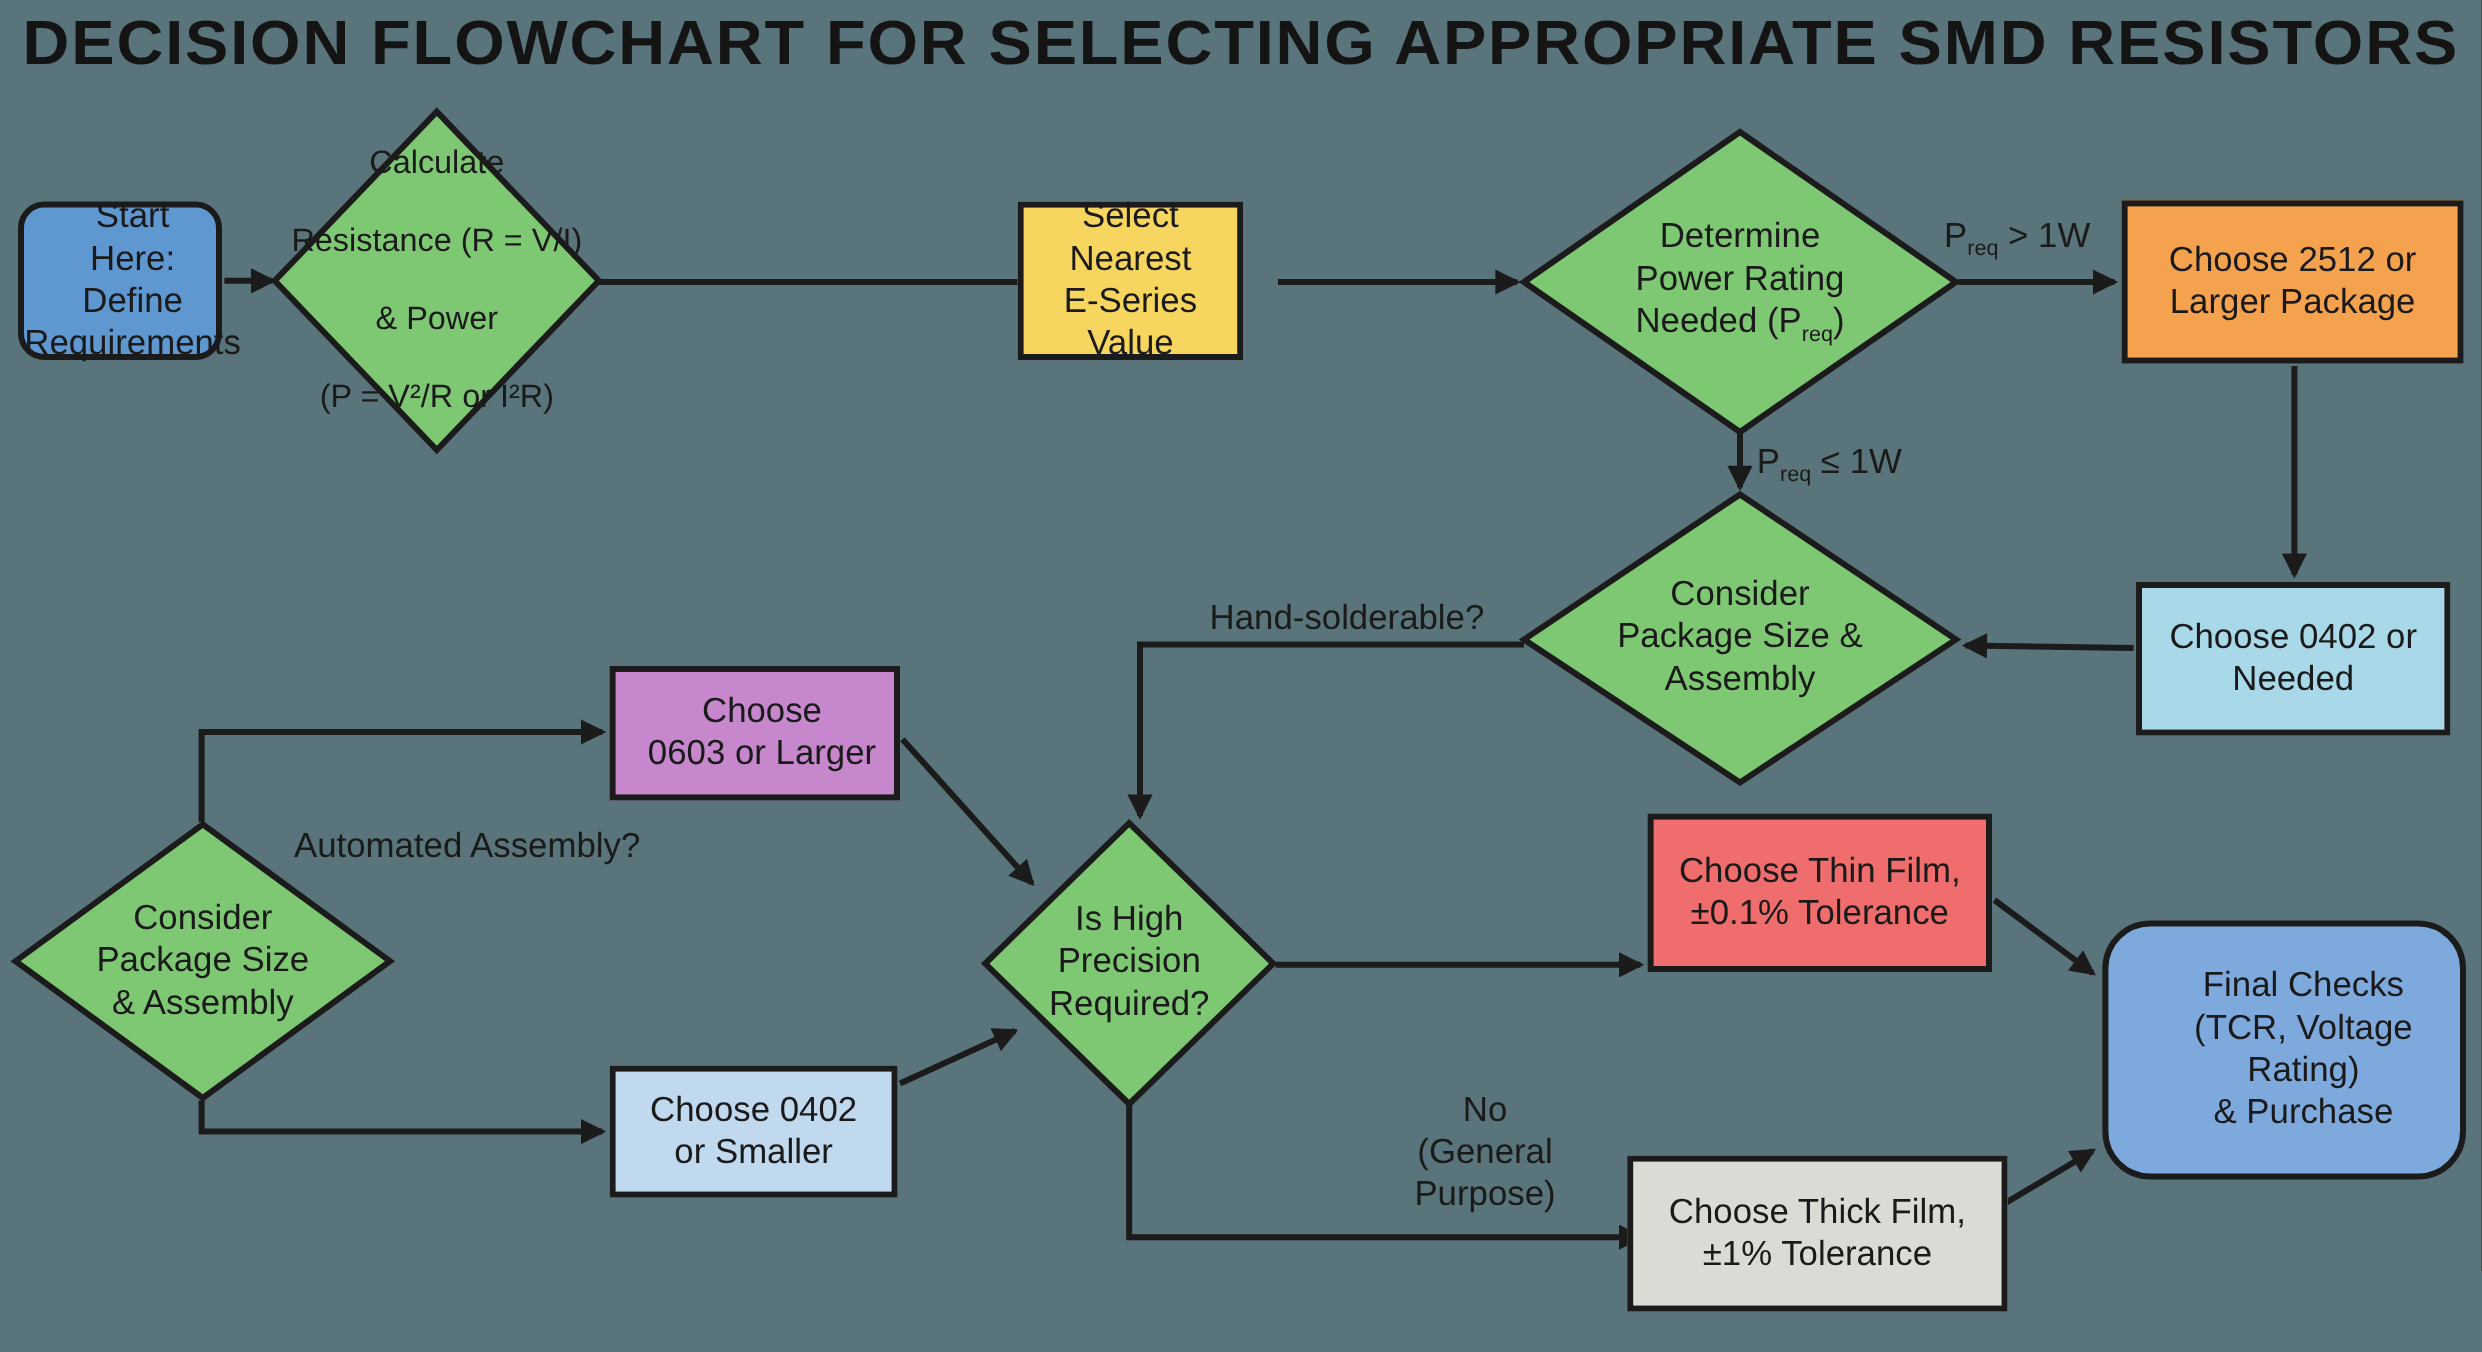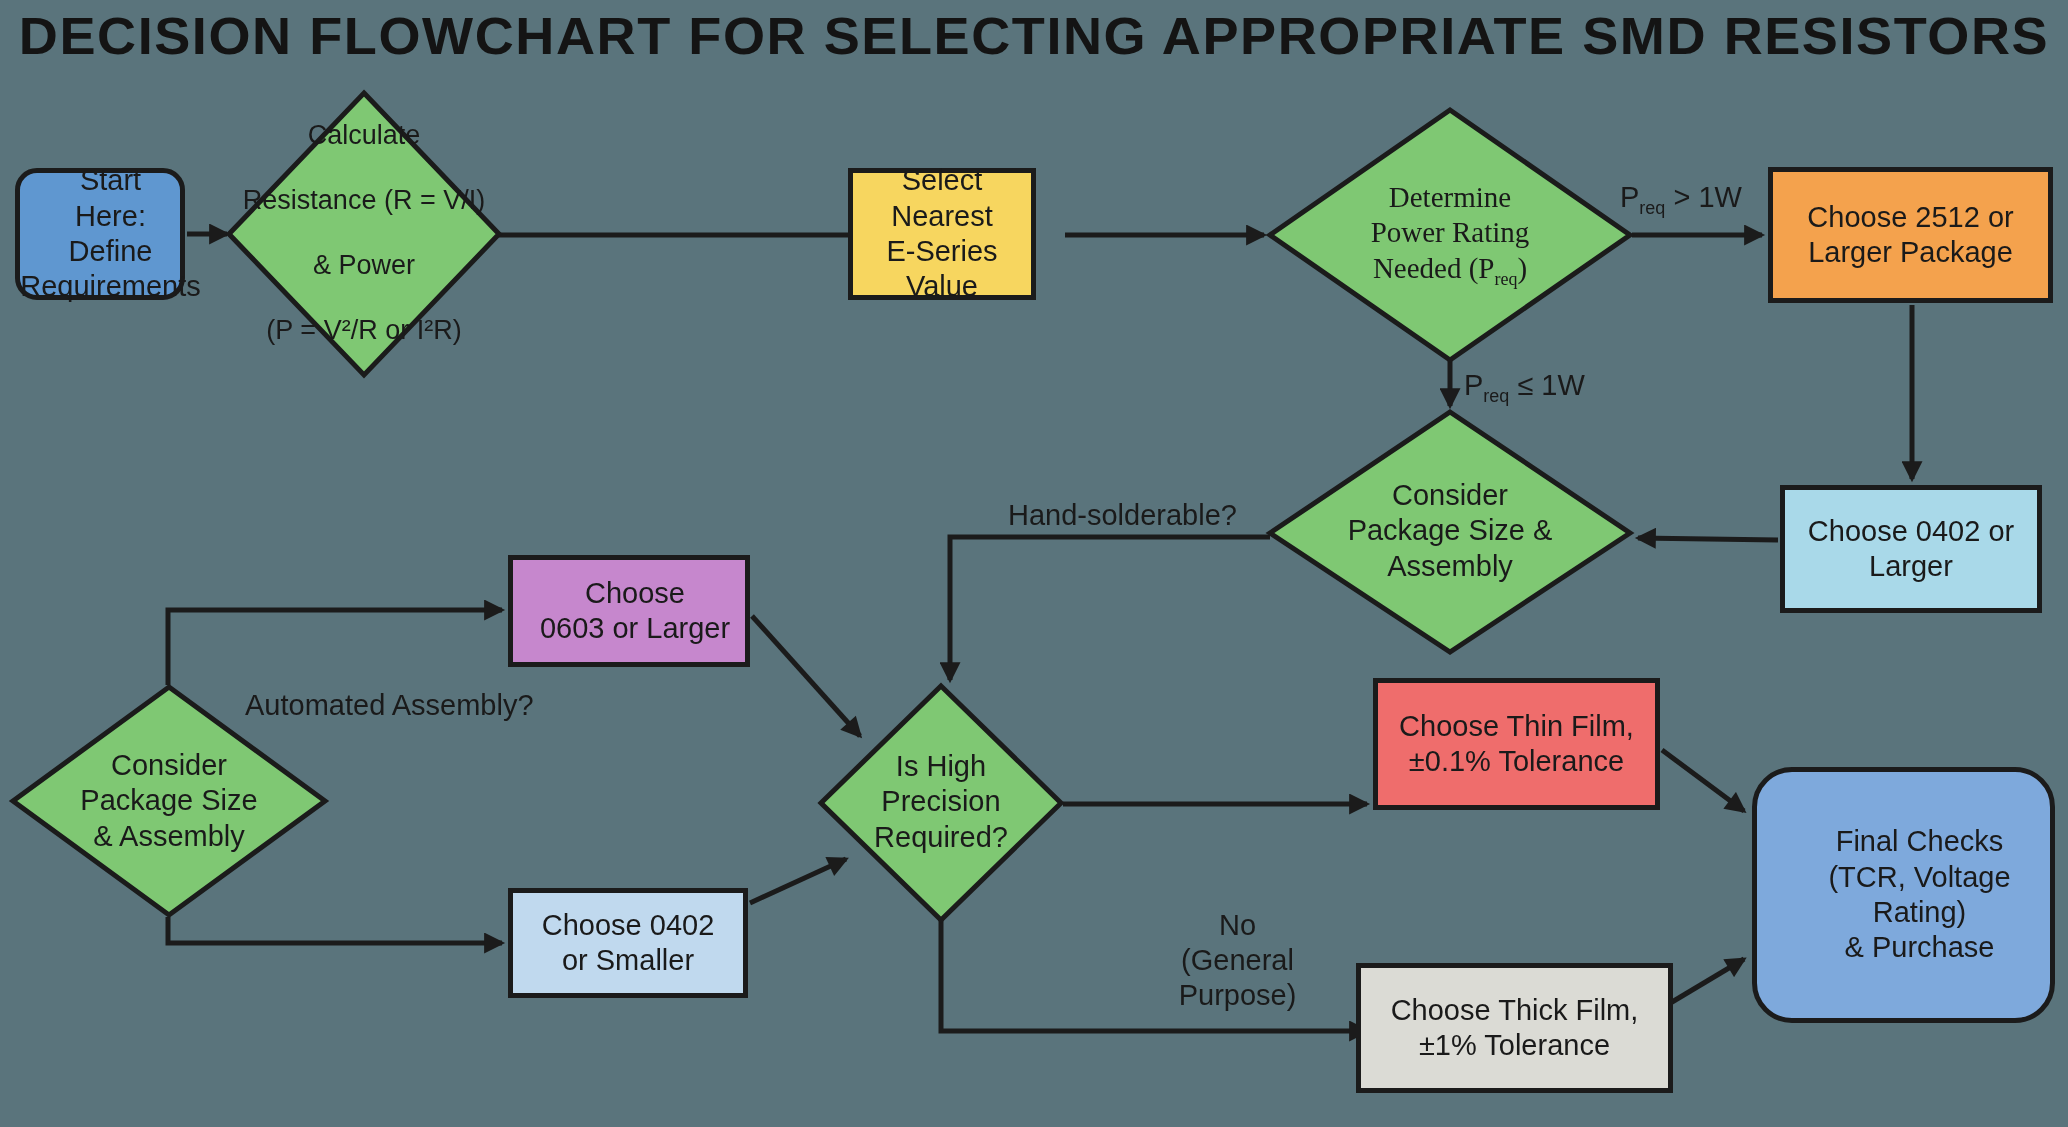--- a/index.html
+++ b/index.html
@@ -92,21 +92,21 @@
     <span>E-Series Value</span>
   </div>
 
   <div class="rect c-orange" style="left:1768px;top:167px;width:285px;height:136px;">
     <span>Choose 2512 or</span>
     <span>Larger Package</span>
   </div>
 
   <div class="rect c-cyan" style="left:1780px;top:485px;width:262px;height:128px;">
     <span>Choose 0402 or</span>
-    <span>Larger</span>
+    <span>Needed</span>
   </div>
 
   <div class="rect c-purple" style="left:508px;top:555px;width:242px;height:112px;">
     <span>Choose</span>
     <span>0603 or Larger</span>
   </div>
 
   <div class="rect c-lblue" style="left:508px;top:888px;width:240px;height:110px;">
     <span>Choose 0402</span>
     <span>or Smaller</span>
@@ -115,34 +115,34 @@
   <div class="rect c-red" style="left:1373px;top:678px;width:287px;height:132px;">
     <span>Choose Thin Film,</span>
     <span>±0.1% Tolerance</span>
   </div>
 
   <div class="rect c-gray" style="left:1336px;top:963px;width:317px;height:130px;margin-left:20px;">
     <span>Choose Thick Film,</span>
     <span>±1% Tolerance</span>
   </div>
 
-  <div class="rect c-final" style="left:1752px;top:767px;width:303px;height:256px;padding-left:32px;">
+  <div class="rect c-final" style="left:1752px;top:767px;width:303px;height:216px;padding-left:32px;">
     <span>Final Checks</span>
     <span>(TCR, Voltage Rating)</span>
     <span>&amp; Purchase</span>
   </div>
 
   <div class="node-text small-text" style="left:231px;top:161px;width:266px;height:144px;gap:32px;">
     <span>Calculate</span>
     <span>Resistance (R = V/I)</span>
     <span>&amp; Power</span>
     <span>(P = V²/R or I²R)</span>
   </div>
 
-  <div class="node-text" style="left:1300px;top:181px;width:300px;height:108px;font-family:Liberation Serif, serif;">
+  <div class="node-text" style="left:1300px;top:181px;width:300px;height:108px;">
     <span>Determine</span>
     <span>Power Rating</span>
     <span><span>Needed (P</span><sub>req</sub><span>)</span></span>
   </div>
 
   <div class="node-text" style="left:1300px;top:477px;width:300px;height:108px;">
     <span>Consider</span>
     <span>Package Size &amp;</span>
     <span>Assembly</span>
   </div>

